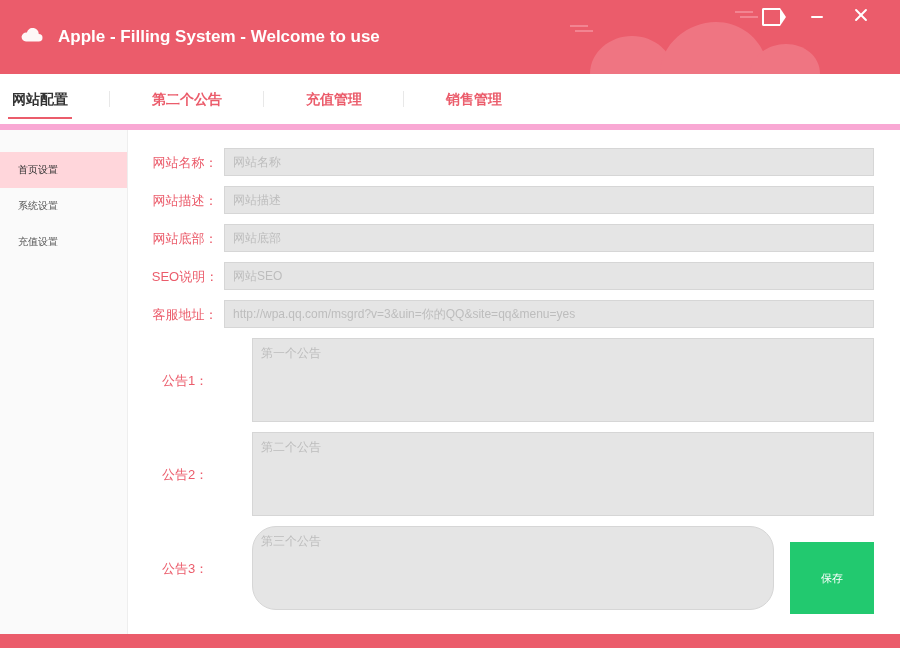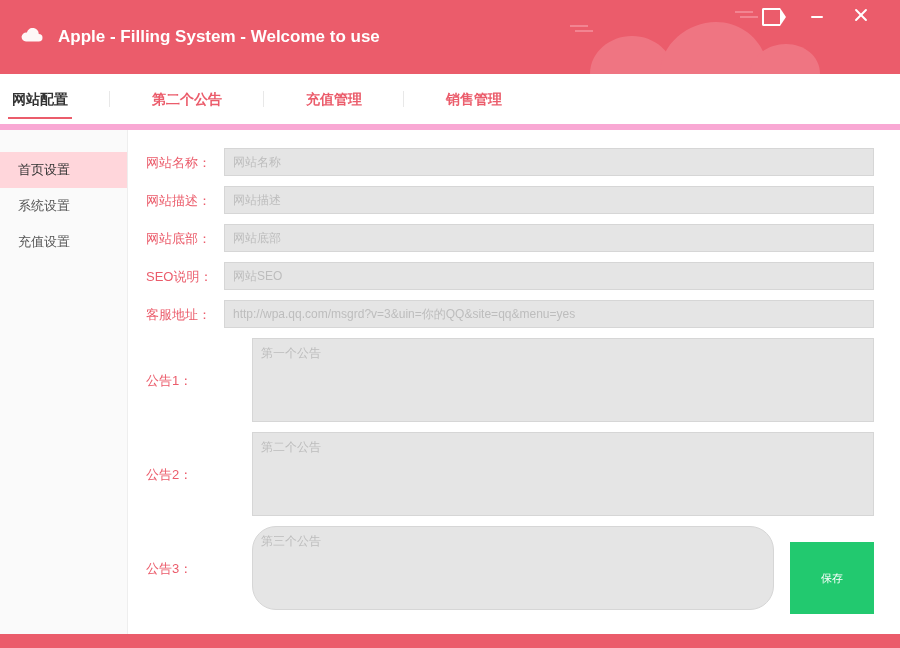--- a/index.html
+++ b/index.html
@@ -20,25 +20,25 @@
 .deco{position:absolute;right:80px;top:0;height:74px;width:260px;pointer-events:none;opacity:.55;}
 .deco svg{width:100%;height:100%;}
 .tabs{height:56px;display:flex;align-items:center;background:#fff;border-bottom:6px solid #f9a8d4;}
 .tab{color:#eb5c6b;font-size:14px;padding:0 12px;position:relative;line-height:56px;cursor:pointer;font-weight:bold;}
 .tab.sep::after{content:"";position:absolute;right:-30px;top:20px;width:1px;height:16px;background:#e8e8e8;}
 .tab+ .tab{margin-left:60px;}
 .tab.active{color:#333;}
 .tab.active::before{content:"";position:absolute;left:8px;right:8px;bottom:8px;height:2px;background:#eb5c6b;}
 .body{display:flex;height:calc(648px - 74px - 56px - 14px);}
 .sidebar{width:128px;background:#fafafa;border-right:1px solid #eee;padding-top:22px;}
-.side-item{height:36px;display:flex;align-items:center;padding-left:18px;font-size:13px;color:#555;cursor:pointer;}
+.side-item{height:36px;display:flex;align-items:center;padding-left:18px;font-size:10px;color:#555;cursor:pointer;}
 .side-item.active{background:#ffd6db;color:#333;}
 .form-area{flex:1;padding:18px 26px 0 18px;overflow:auto;}
 .row{display:flex;align-items:flex-start;margin-bottom:10px;}
-.lbl{width:78px;text-align:left;color:#eb5c6b;font-size:13px;padding-top:6px;flex:none;}
+.lbl{width:78px;text-align:center;color:#eb5c6b;font-size:13px;padding-top:6px;flex:none;}
 .inp,.ta{flex:1;border:1px solid #d6d6d6;font-size:12px;color:#555;background:#e5e5e5;}
 .inp{height:28px;padding:0 8px;}
 .ta{height:84px;padding:6px 8px;resize:none;margin-left:28px;}
 .inp::placeholder,.ta::placeholder{color:#bdbdbd;}
 .save{position:fixed;right:26px;bottom:34px;width:84px;height:72px;background:#22c96f;color:#fff;border:none;font-size:11px;cursor:pointer;}
 .footer{position:fixed;left:0;bottom:0;width:900px;height:14px;background:#eb5c6b;}
 </style>
 </head>
 <body>
 

